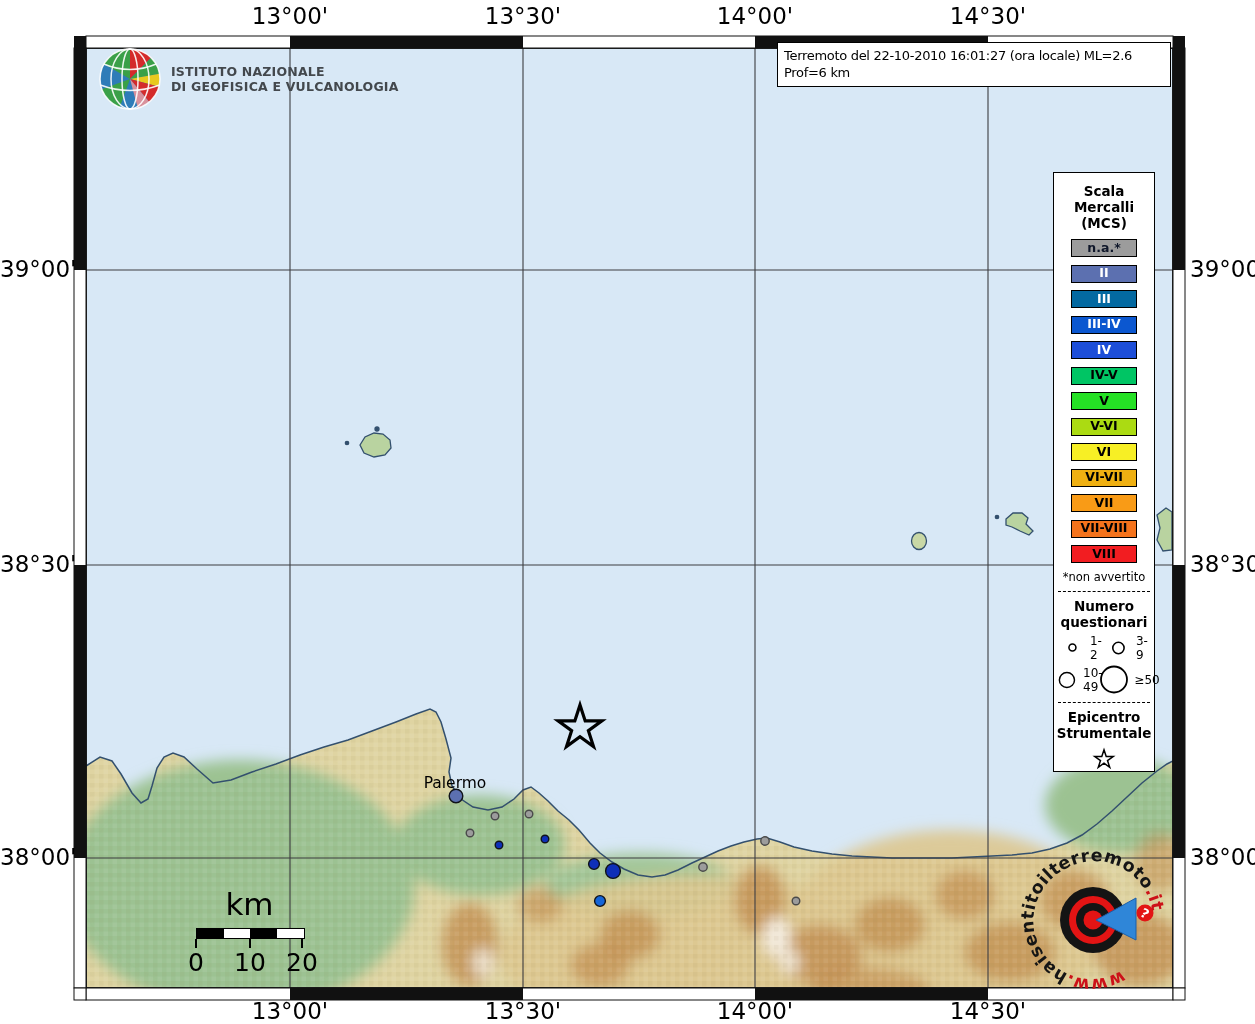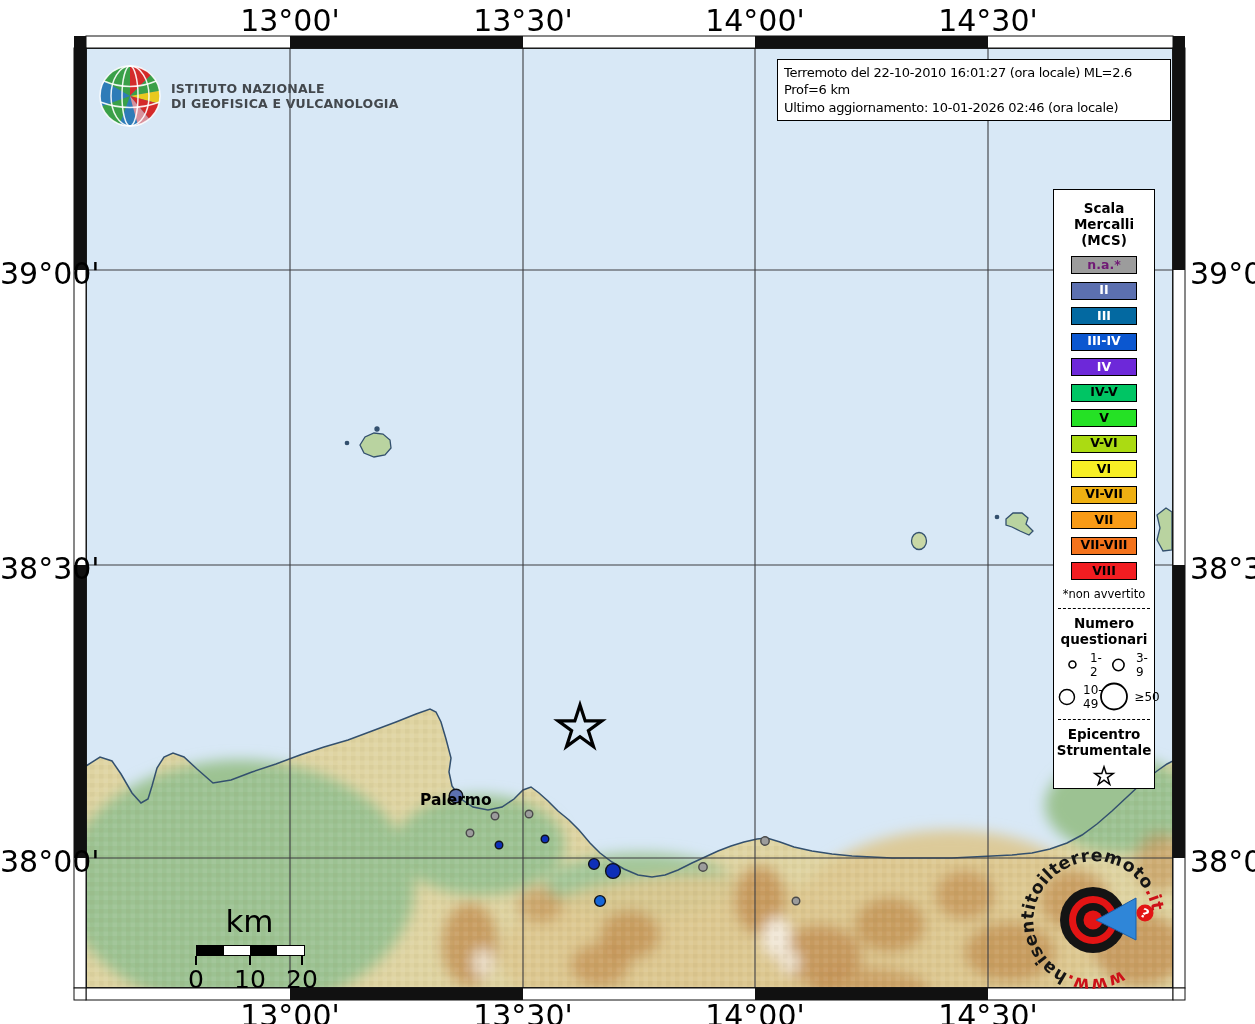--- a/index.html
+++ b/index.html
@@ -1,21 +1,21 @@
 <!DOCTYPE html>
 <html><head>
 <meta charset="utf-8">
 <style>
   html,body{margin:0;padding:0;background:#ffffff;}
   #stage{position:relative;width:1255px;height:1024px;background:#ffffff;overflow:hidden;
          font-family:"DejaVu Sans",sans-serif;}
   #map-art{position:absolute;left:0;top:0;z-index:1;}
-  .overlay{position:absolute;z-index:3;margin-top:17px;}
-  
-  .ax{position:absolute;font-size:30px;color:#000;white-space:nowrap;z-index:3;}
+  .overlay{position:absolute;z-index:3;}
+  
+  .ax{position:absolute;font-size:23px;color:#000;white-space:nowrap;z-index:3;}
   .ax-top{top:3px;width:110px;text-align:center;}
   .ax-bottom{top:998px;width:110px;text-align:center;}
   .ax-left{left:0;width:64px;text-align:right;}
   .ax-right{left:1190px;width:70px;text-align:left;}
   
   #info-box{left:777px;top:42px;width:380px;background:#ffffff;border:1.4px solid #000;
             padding:4px 6px;font-size:13px;line-height:17.4px;letter-spacing:-0.3px;color:#000;z-index:4;}
   
   #ingv{left:98px;top:46px;width:320px;height:66px;display:flex;align-items:center;z-index:3;}
   #ingv-text{margin-left:9px;color:#43484d;font-weight:600;font-size:12.5px;line-height:15px;letter-spacing:.2px;}
@@ -25,21 +25,21 @@
   .leg-title{font-size:13.5px;font-weight:bold;line-height:16px;text-align:center;color:#000;}
   #chips{margin-top:8px;display:flex;flex-direction:column;gap:7.5px;align-items:center;}
   .chip{width:64px;height:16px;border:1.2px solid #000;font-size:12.5px;font-weight:bold;
         display:flex;align-items:center;justify-content:center;line-height:1;}
   #legend-footnote{margin-top:7px;font-size:11.5px;color:#000;white-space:nowrap;}
   .leg-sep{width:92px;border-top:1.6px dashed #000;margin:7px 0 6px 0;}
   #quest-grid{display:grid;grid-template-columns:46px 46px;justify-items:center;row-gap:2px;margin-top:3px;}
   .qcell{display:flex;align-items:center;}
   .qlabel{font-size:12px;color:#000;margin-top:1px;}
   
-  #city-label{left:420px;top:774px;width:70px;text-align:center;font-size:15.5px;color:#000;z-index:3;font-weight:bold;}
+  #city-label{left:420px;top:774px;width:70px;text-align:center;font-size:15.5px;color:#000;z-index:3;}
   
   #scalebar{left:196px;top:886px;width:110px;height:92px;z-index:3;}
   #sb-km{position:absolute;left:0;top:0;width:107px;text-align:center;font-size:31px;color:#000;}
   #sb-bar{position:absolute;left:0;top:42px;width:107px;height:9px;border:1.6px solid #000;
           background:linear-gradient(90deg,#000 0 25%,#fff 25% 50%,#000 50% 75%,#fff 75% 100%);}
   .sb-tick{position:absolute;top:53px;width:2px;height:9px;background:#000;}
   .sb-num{position:absolute;top:62px;font-size:25px;color:#000;}
   
   #watermark{position:absolute;left:1005px;top:840px;z-index:5;}
 </style>
@@ -175,21 +175,20 @@
       <div class="ax ax-left" style="top: 256px;">39°00'</div>
       <div class="ax ax-left" style="top: 551px;">38°30'</div>
       <div class="ax ax-left" style="top: 844px;">38°00'</div>
       <div class="ax ax-right" style="top: 256px;">39°00'</div>
       <div class="ax ax-right" style="top: 551px;">38°30'</div>
       <div class="ax ax-right" style="top: 844px;">38°00'</div>
     </div>
 
   <div id="info-box" class="overlay">
     <div>Terremoto del 22-10-2010 16:01:27 (ora locale) ML=2.6 Prof=6 km</div>
-    <div>Ultimo aggiornamento: 10-01-2026 02:46 (ora locale)</div>
   </div>
 
   <div id="ingv" class="overlay">
     <svg width="64" height="64" viewBox="0 0 64 64">
       <circle cx="32" cy="32" r="30" fill="#2e7cb8"></circle>
       <path d="M32 32 L6 17 A30 30 0 0 1 32 2 Z" fill="#3aa048"></path>
       <path d="M32 32 L32 2 A30 30 0 0 1 53.2 10.8 Z" fill="#d42a2a"></path>
       <path d="M32 32 L53.2 10.8 A30 30 0 0 1 61.5 26.8 Z" fill="#3aa048"></path>
       <path d="M32 32 L61.5 26.8 A30 30 0 0 1 61 39.8 Z" fill="#e8c91e"></path>
       <path d="M32 32 L61 39.8 A30 30 0 0 1 51.3 55 Z" fill="#d42a2a"></path>
@@ -207,25 +206,25 @@
       <div>ISTITUTO NAZIONALE</div>
       <div>DI GEOFISICA E VULCANOLOGIA</div>
     </div>
   </div>
 
   <div id="legend" class="overlay">
     <div class="leg-title">Scala</div>
     <div class="leg-title">Mercalli</div>
     <div class="leg-title">(MCS)</div>
     <div id="chips">
-        <div class="chip" style="background: rgb(156, 156, 156); color: #701a75;">n.a.*</div>
+        <div class="chip" style="background: rgb(156, 156, 156); color: #0f172a;">n.a.*</div>
         <div class="chip" style="background: rgb(92, 112, 176); color: rgb(255, 255, 255);">II</div>
         <div class="chip" style="background: #0369a1; color: rgb(255, 255, 255);">III</div>
         <div class="chip" style="background: rgb(11, 87, 208); color: rgb(255, 255, 255);">III-IV</div>
-        <div class="chip" style="background: #6d28d9; color: rgb(255, 255, 255);">IV</div>
+        <div class="chip" style="background: #1d4ed8; color: rgb(255, 255, 255);">IV</div>
         <div class="chip" style="background: rgb(0, 197, 100); color: rgb(0, 0, 0);">IV-V</div>
         <div class="chip" style="background: rgb(37, 225, 37); color: rgb(0, 0, 0);">V</div>
         <div class="chip" style="background: rgb(171, 219, 18); color: rgb(0, 0, 0);">V-VI</div>
         <div class="chip" style="background: rgb(247, 239, 37); color: rgb(0, 0, 0);">VI</div>
         <div class="chip" style="background: rgb(239, 176, 18); color: rgb(0, 0, 0);">VI-VII</div>
         <div class="chip" style="background: rgb(249, 155, 22); color: rgb(0, 0, 0);">VII</div>
         <div class="chip" style="background: rgb(244, 115, 28); color: rgb(0, 0, 0);">VII-VIII</div>
         <div class="chip" style="background: rgb(242, 29, 33); color: rgb(0, 0, 0);">VIII</div>
       </div>
     <div id="legend-footnote">*non avvertito</div>

